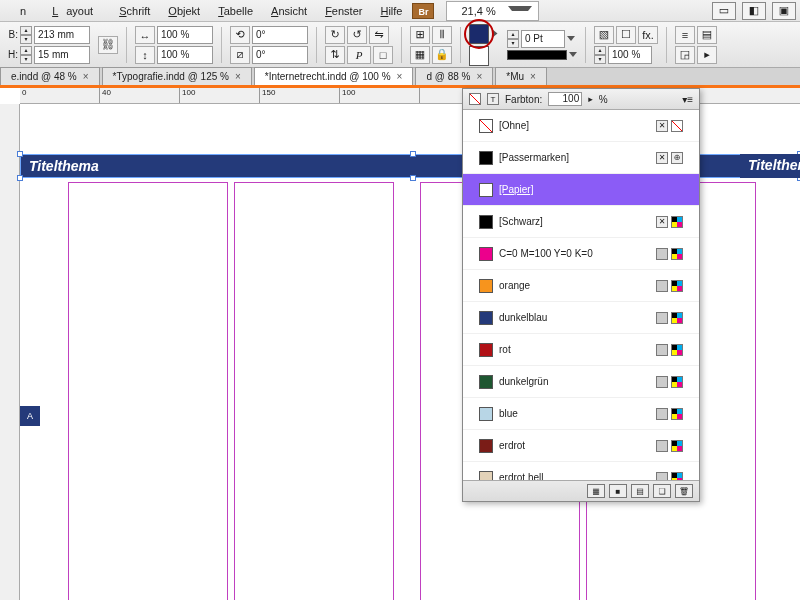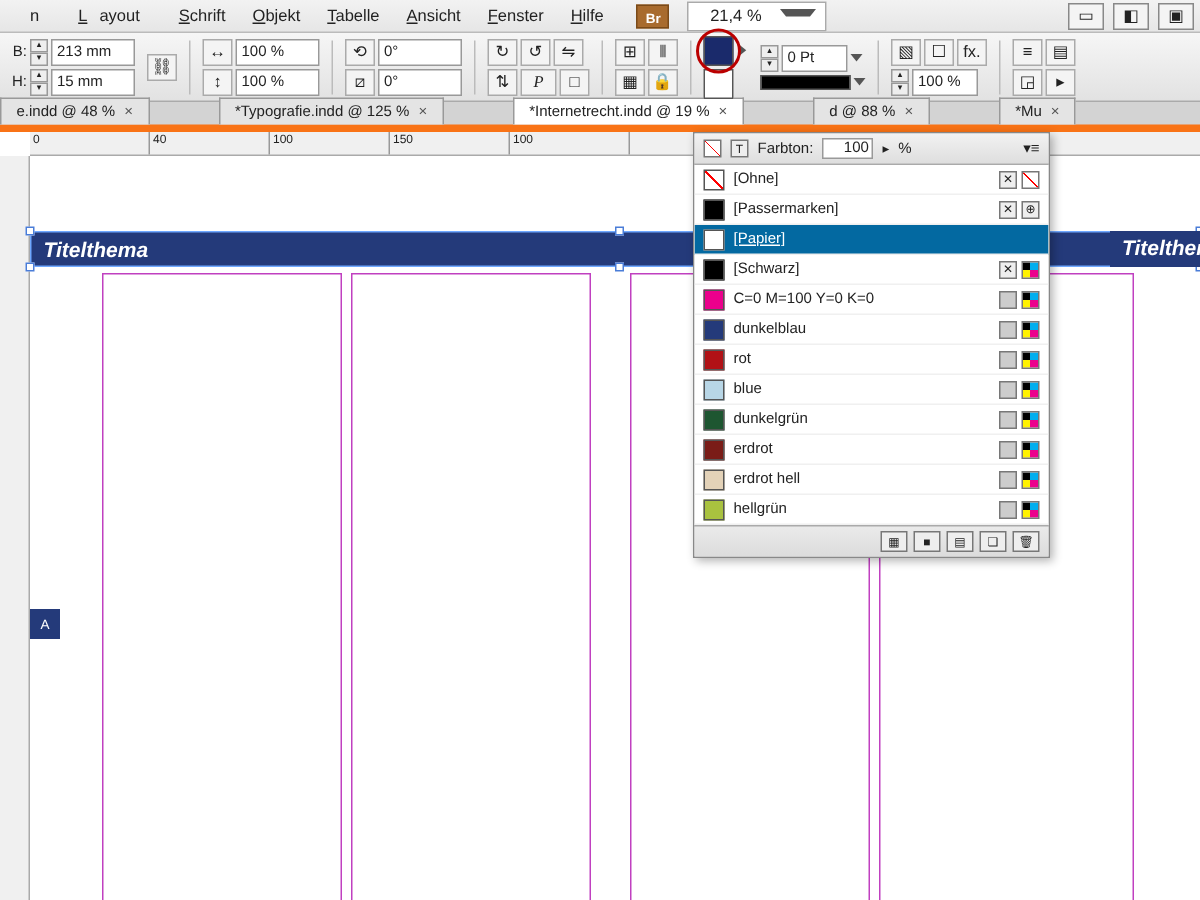--- a/index.html
+++ b/index.html
@@ -17,21 +17,21 @@
 .ctrl-label { width:14px; font-size:10px; text-align:right; }
 .ctrl-input { width:56px; height:18px; border:1px solid #999; background:#fff; font-size:10px; padding:0 3px; display:flex; align-items:center; }
 .stepper { width:12px; height:18px; display:flex; flex-direction:column; }
 .stepper div { flex:1; border:1px solid #999; background:#eee; font-size:6px; line-height:7px; text-align:center; }
 .sep { width:1px; height:36px; background:#bbb; }
 .icon-btn { width:20px; height:18px; border:1px solid #aaa; background:#f4f4f4; display:flex; align-items:center; justify-content:center; font-size:11px; }
 .swatch-fill { width:20px; height:20px; border:1px solid #555; background:#1a2a6b; position:relative; }
 .stroke-line { width:60px; height:10px; background:#000; border:1px solid #555; }
 .circle-mark { position:absolute; width:30px; height:30px; border:2px solid #b00; border-radius:50%; pointer-events:none; }
 
-.tabbar { display:flex; height:20px; background:#d3d3d3; border-bottom:5px solid #f97316; align-items:flex-end;gap:44px; }
+.tabbar { display:flex; height:20px; background:#d3d3d3; border-bottom:3px solid #f97316; align-items:flex-end; }
 .tab { padding:3px 10px; background:#e4e4e4; border:1px solid #999; border-bottom:none; margin-right:2px; font-size:10px; display:flex; align-items:center; gap:6px; cursor:default; }
 .tab.active { background:#fff; }
 .tab-close { font-size:10px; color:#555; }
 
 .workspace { position:relative; height:512px; background:#fff; }
 .ruler-h { position:absolute; top:0; left:20px; right:0; height:16px; background:#f0f0f0; border-bottom:1px solid #aaa; display:flex; font-size:8px; }
 .ruler-h div { width:80px; border-right:1px solid #999; padding-left:2px; }
 .ruler-v { position:absolute; top:16px; left:0; width:20px; bottom:0; background:#f0f0f0; border-right:1px solid #aaa; }
 
 .canvas { position:absolute; top:16px; left:20px; right:0; bottom:0; background:#fff; }
@@ -41,32 +41,32 @@
 .frame2 { top:78px; left:214px; width:160px; height:420px; }
 .frame3 { top:78px; left:400px; width:160px; height:420px; }
 .frame4 { top:78px; left:566px; width:170px; height:420px; }
 .sel-handle { position:absolute; width:6px; height:6px; background:#fff; border:1px solid #4a7dd8; }
 .page-marker { position:absolute; top:302px; left:0; width:20px; height:20px; background:#243a7a; color:#fff; font-size:9px; text-align:center; line-height:20px; }
 
 .swatch-panel { position:absolute; top:0; right:100px; width:238px; background:#ececec; border:1px solid #888; box-shadow:2px 2px 6px rgba(0,0,0,.3); z-index:10; }
 .sw-header { display:flex; align-items:center; gap:6px; padding:3px 6px; background:linear-gradient(#f2f2f2,#dedede); border-bottom:1px solid #aaa; font-size:10px; }
 .sw-header .tint-input { width:34px; height:14px; border:1px solid #999; background:#fff; font-size:10px; text-align:right; padding-right:2px; }
 .sw-list { max-height:370px; overflow:auto; background:#fff; }
-.sw-row { display:flex; align-items:center; height:20px; padding:0 6px; gap:6px; border-bottom:1px solid #f0f0f0; font-size:10px; cursor:default; }
-.sw-row.selected { background:#0369a1; color:#fff;text-decoration:underline; }
+.sw-row { display:flex; align-items:center; height:32px; padding:0 16px; gap:6px; border-bottom:1px solid #f0f0f0; font-size:10px; cursor:default; }
+.sw-row.selected { background:#8b5cf6; color:#fff;text-decoration:underline; }
 .sw-chip { width:14px; height:14px; border:1px solid #555; flex-shrink:0; }
 .sw-name { flex:1; }
 .sw-icons { display:flex; gap:3px; }
 .sw-mini { width:12px; height:12px; border:1px solid #777; display:flex; align-items:center; justify-content:center; font-size:8px; background:#eee; }
 .sw-footer { display:flex; justify-content:flex-end; gap:4px; padding:3px 6px; background:linear-gradient(#eaeaea,#dcdcdc); border-top:1px solid #aaa; }
 .sw-footer .sw-mini { width:18px; height:14px; }
 
 .slash-none { background:linear-gradient(to top right,#fff 0 47%,red 47% 53%,#fff 53%); }
 .cmyk-chip { background:conic-gradient(#00aeef 0 25%,#ec008c 0 50%,#fff200 0 75%,#000 0 100%); }
-.bridge-badge { width:22px; height:16px; background:#a86b2e; color:#fff; font-size:9px; font-weight:bold; text-align:center; line-height:16px; border:1px solid #7a4a18; margin-left:12px; }
+.bridge-badge { width:22px; height:16px; background:#a86b2e; color:#fff; font-size:9px; font-weight:bold; text-align:center; line-height:16px; border:1px solid #7a4a18; }
 .tri { width:0; height:0; border-left:4px solid transparent; border-right:4px solid transparent; border-top:5px solid #555; display:inline-block; }
 </style>
 </head>
 <body>
 
 <div class="menubar">
   <span><span>n</span></span>
   <span><u>L</u><span>ayout</span></span>
   <span><u>S</u>chrift</span>
   <span><u>O</u>bjekt</span>
@@ -210,21 +210,21 @@
 <div class="tabbar" id="tabs">
     <div class="tab">
       <span>e.indd @ 48 %</span>
       <span class="tab-close">×</span>
     </div>
     <div class="tab">
       <span>*Typografie.indd @ 125 %</span>
       <span class="tab-close">×</span>
     </div>
     <div class="tab active">
-      <span>*Internetrecht.indd @ 19 %</span>
+      <span>*Internetrecht.indd @ 100 %</span>
       <span class="tab-close">×</span>
     </div>
     <div class="tab">
       <span>d @ 88 %</span>
       <span class="tab-close">×</span>
     </div>
     <div class="tab">
       <span>*Mu</span>
       <span class="tab-close">×</span>
     </div>
@@ -299,46 +299,54 @@
         </div>
         <div class="sw-row">
           <div class="sw-chip " style="background:#ec008c"></div>
           <span class="sw-name">C=0 M=100 Y=0 K=0</span>
           <div class="sw-icons">
             <div class="sw-mini" style="background:#ccc"></div>
             <div class="sw-mini cmyk-chip"></div>
           </div>
         </div>
         <div class="sw-row">
+          <div class="sw-chip " style="background:#f7941d"></div>
+          <span class="sw-name">orange</span>
+          <div class="sw-icons">
+            <div class="sw-mini" style="background:#ccc"></div>
+            <div class="sw-mini cmyk-chip"></div>
+          </div>
+        </div>
+        <div class="sw-row">
           <div class="sw-chip " style="background:#243a7a"></div>
           <span class="sw-name">dunkelblau</span>
           <div class="sw-icons">
             <div class="sw-mini" style="background:#ccc"></div>
             <div class="sw-mini cmyk-chip"></div>
           </div>
         </div>
         <div class="sw-row">
           <div class="sw-chip " style="background:#b11116"></div>
           <span class="sw-name">rot</span>
           <div class="sw-icons">
             <div class="sw-mini" style="background:#ccc"></div>
             <div class="sw-mini cmyk-chip"></div>
           </div>
         </div>
         <div class="sw-row">
+          <div class="sw-chip " style="background:#1e5631"></div>
+          <span class="sw-name">dunkelgrün</span>
+          <div class="sw-icons">
+            <div class="sw-mini" style="background:#ccc"></div>
+            <div class="sw-mini cmyk-chip"></div>
+          </div>
+        </div>
+        <div class="sw-row">
           <div class="sw-chip " style="background:#b8d6e6"></div>
           <span class="sw-name">blue</span>
-          <div class="sw-icons">
-            <div class="sw-mini" style="background:#ccc"></div>
-            <div class="sw-mini cmyk-chip"></div>
-          </div>
-        </div>
-        <div class="sw-row">
-          <div class="sw-chip " style="background:#1e5631"></div>
-          <span class="sw-name">dunkelgrün</span>
           <div class="sw-icons">
             <div class="sw-mini" style="background:#ccc"></div>
             <div class="sw-mini cmyk-chip"></div>
           </div>
         </div>
         <div class="sw-row">
           <div class="sw-chip " style="background:#7a1c17"></div>
           <span class="sw-name">erdrot</span>
           <div class="sw-icons">
             <div class="sw-mini" style="background:#ccc"></div>

